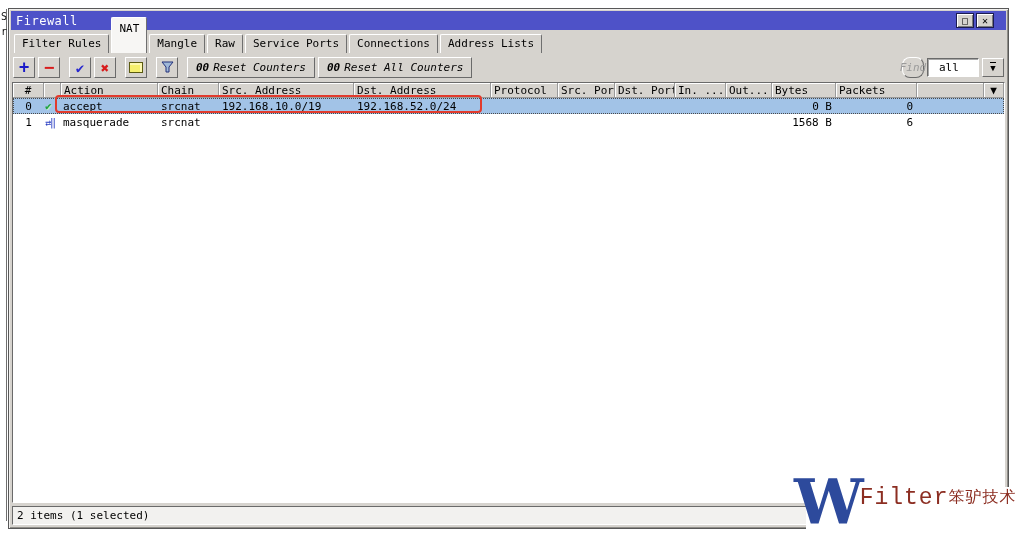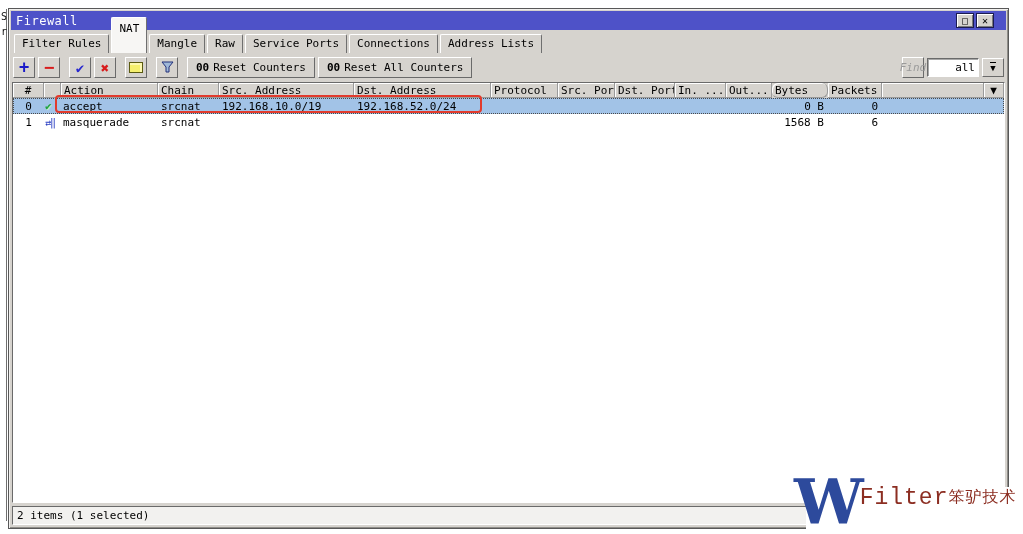--- a/index.html
+++ b/index.html
@@ -43,27 +43,27 @@
   .tbtn { height:21px; min-width:22px; background:#d6d3ce; border:1px solid;
     border-color:#ffffff #6a6a6a #6a6a6a #ffffff; display:flex; align-items:center;
     justify-content:center; padding:0 2px; cursor:default; white-space:nowrap; }
   .tbtn .glyph { font-size:14px; font-weight:bold; line-height:1; }
   .glyph.plus  { color:#1a1ac8; font-size:17px; }
   .glyph.minus { color:#d81c1c; font-size:17px; }
   .glyph.check { color:#2828cf; }
   .glyph.cross { color:#d81c1c; }
   .note-icon { width:14px; height:11px; background:#f5ef6e; border:1px solid #5a5a10;
     box-shadow: inset -2px 2px 0 #fdf9b0; }
-  .txtbtn { padding:0 8px; gap:4px; }
+  .txtbtn { padding:0 8px; gap:4px;font-style:italic; }
   .txtbtn b { font-weight:bold; }
   .tb-spacer { flex:1; }
-  .find-btn { width:15px; color:#9a9a9a; font-style:italic; font-size:11px; }
+  .find-btn { width:15px; color:#9a9a9a; font-style:italic; font-size:11px;border-radius:8px; }
   .combo-box { width:52px; height:19px; background:#fff; border:1px solid;
     border-color:#6a6a6a #fff #fff #6a6a6a; box-shadow: inset 1px 1px 0 #a8a8a8;
-    padding:2px 3px 0 3px;text-align:right; }
+    padding:2px 3px 0 11px; }
   .combo-arrow { width:21px; height:19px; }
   .arrow-glyph { font-size:9px; line-height:1; border-top:1px solid #000; padding-top:1px; }
 
   
   .list { flex:1 1 auto; margin:1px 1px 2px 1px; background:#fff; position:relative;
     border:1px solid; border-color:#6a6a6a #ffffff #ffffff #6a6a6a;
     display:flex; flex-direction:column; overflow:hidden; }
   .header-row { display:flex; height:15px; background:#d6d3ce; flex:0 0 auto; }
   .hcell { border-right:1px solid #9a9a9a; border-bottom:1px solid #9a9a9a;
     box-shadow: inset 1px 1px 0 #ffffff; padding:1px 0 0 3px; white-space:nowrap; overflow:hidden; }
@@ -71,21 +71,21 @@
   .hfill { flex:1; }
   .harrow { width:20px; display:flex; align-items:center; justify-content:center; padding:0; }
   .row { display:flex; height:16px; align-items:center; flex:0 0 auto; }
   .row.selected { background:#a2c3e7; outline:1px dotted #4a4a4a; outline-offset:-1px; }
   .cell { padding:0 0 0 3px; white-space:nowrap; overflow:hidden; }
   .cell.center { text-align:center; padding-left:0; }
   .cell.right { text-align:right; padding-right:4px; padding-left:0; }
   .c-num{width:31px;} .c-icon{width:17px; padding-left:1px;} .c-action{width:97px;}
   .c-chain{width:61px;} .c-src{width:135px;} .c-dst{width:137px;} .c-proto{width:67px;}
   .c-sport{width:57px;} .c-dport{width:60px;} .c-in{width:51px;} .c-out{width:46px;}
-  .c-bytes{width:56px;border-radius:6px;} .c-packets{width:54px;}
+  .c-bytes{width:64px;} .c-packets{width:81px;}
   .row-icon { font-size:11px; line-height:1; }
   .row-icon.accept { color:#1fa53c; font-weight:bold; text-shadow:1px 1px 0 #bfe8c8; }
   .row-icon.masq { color:#2338c0; font-size:10px; letter-spacing:-1px; }
   .action-label { padding-left:2px; }
 
   
   .annotation { position:absolute; left:55px; top:95px; width:427px; height:18px;
     border:2px solid #e23b2d; border-radius:4px; z-index:5; pointer-events:none; }
 
   

